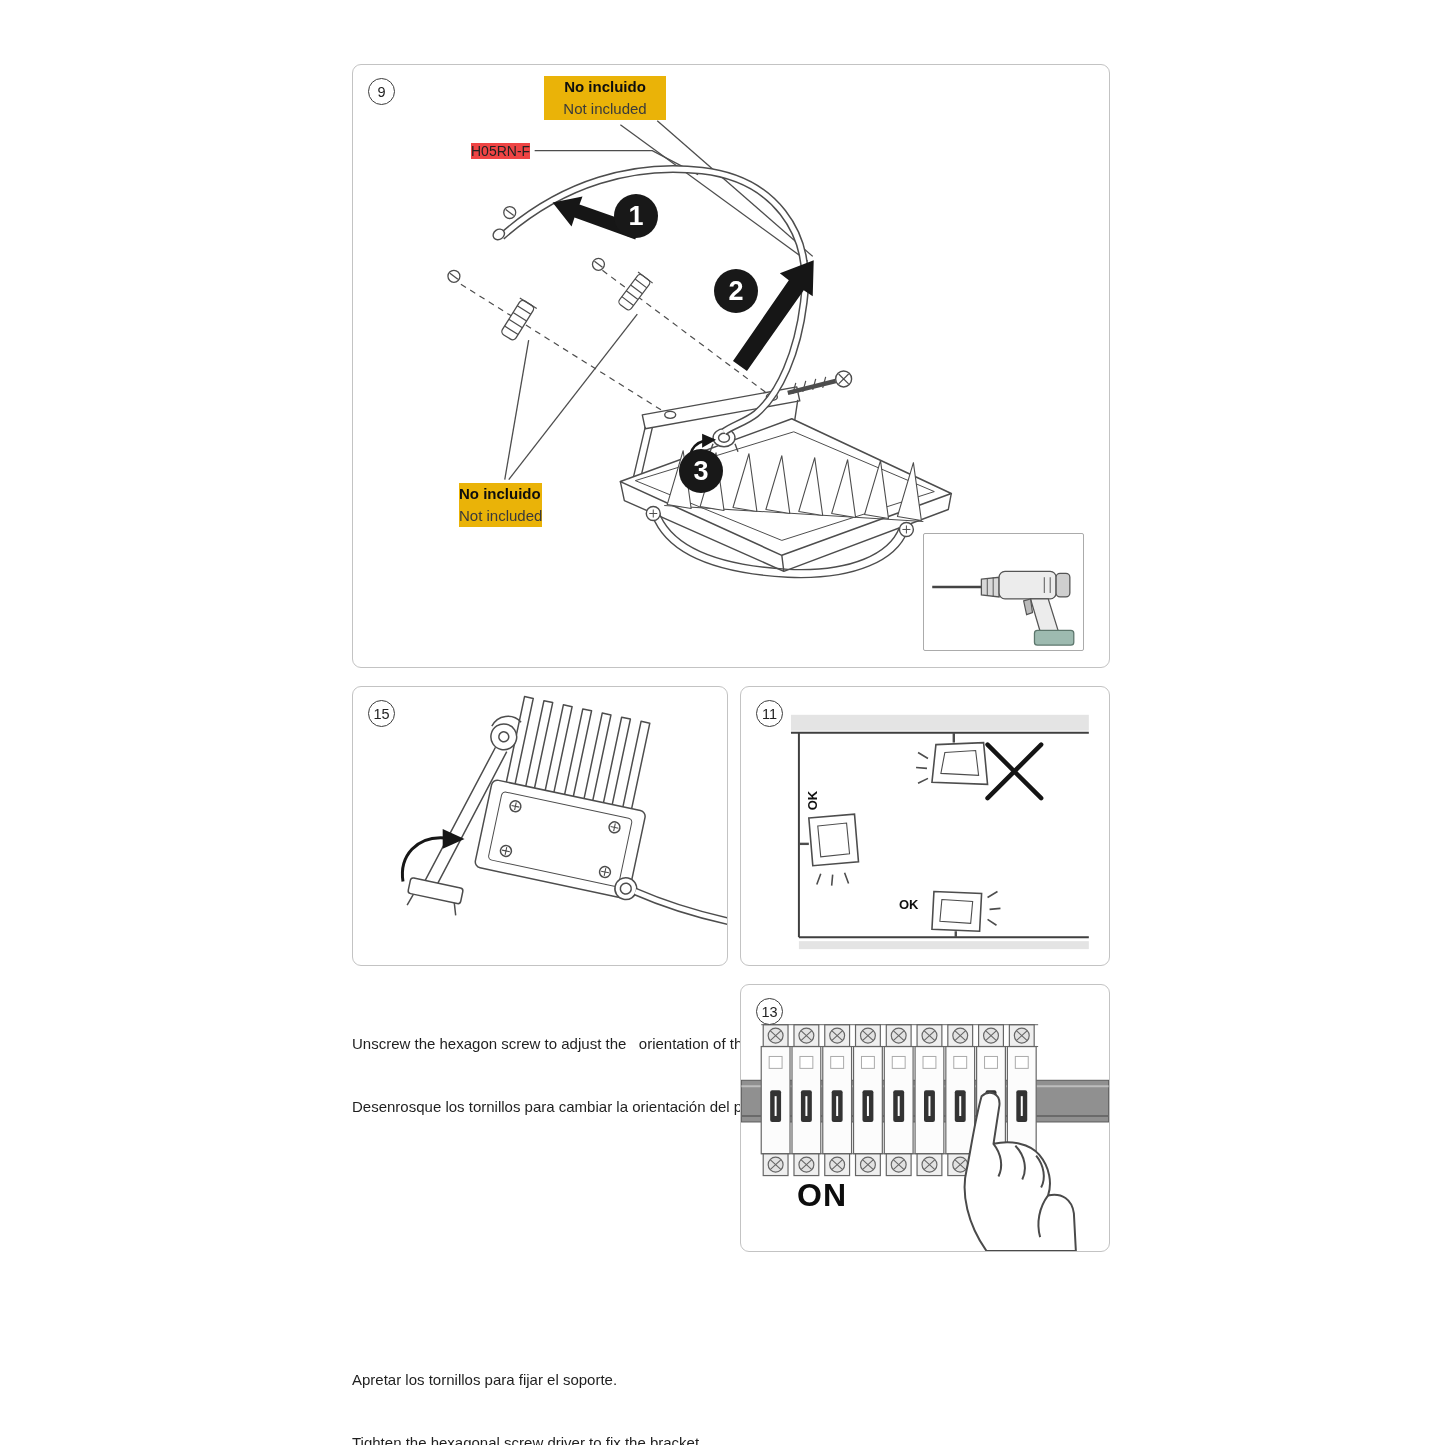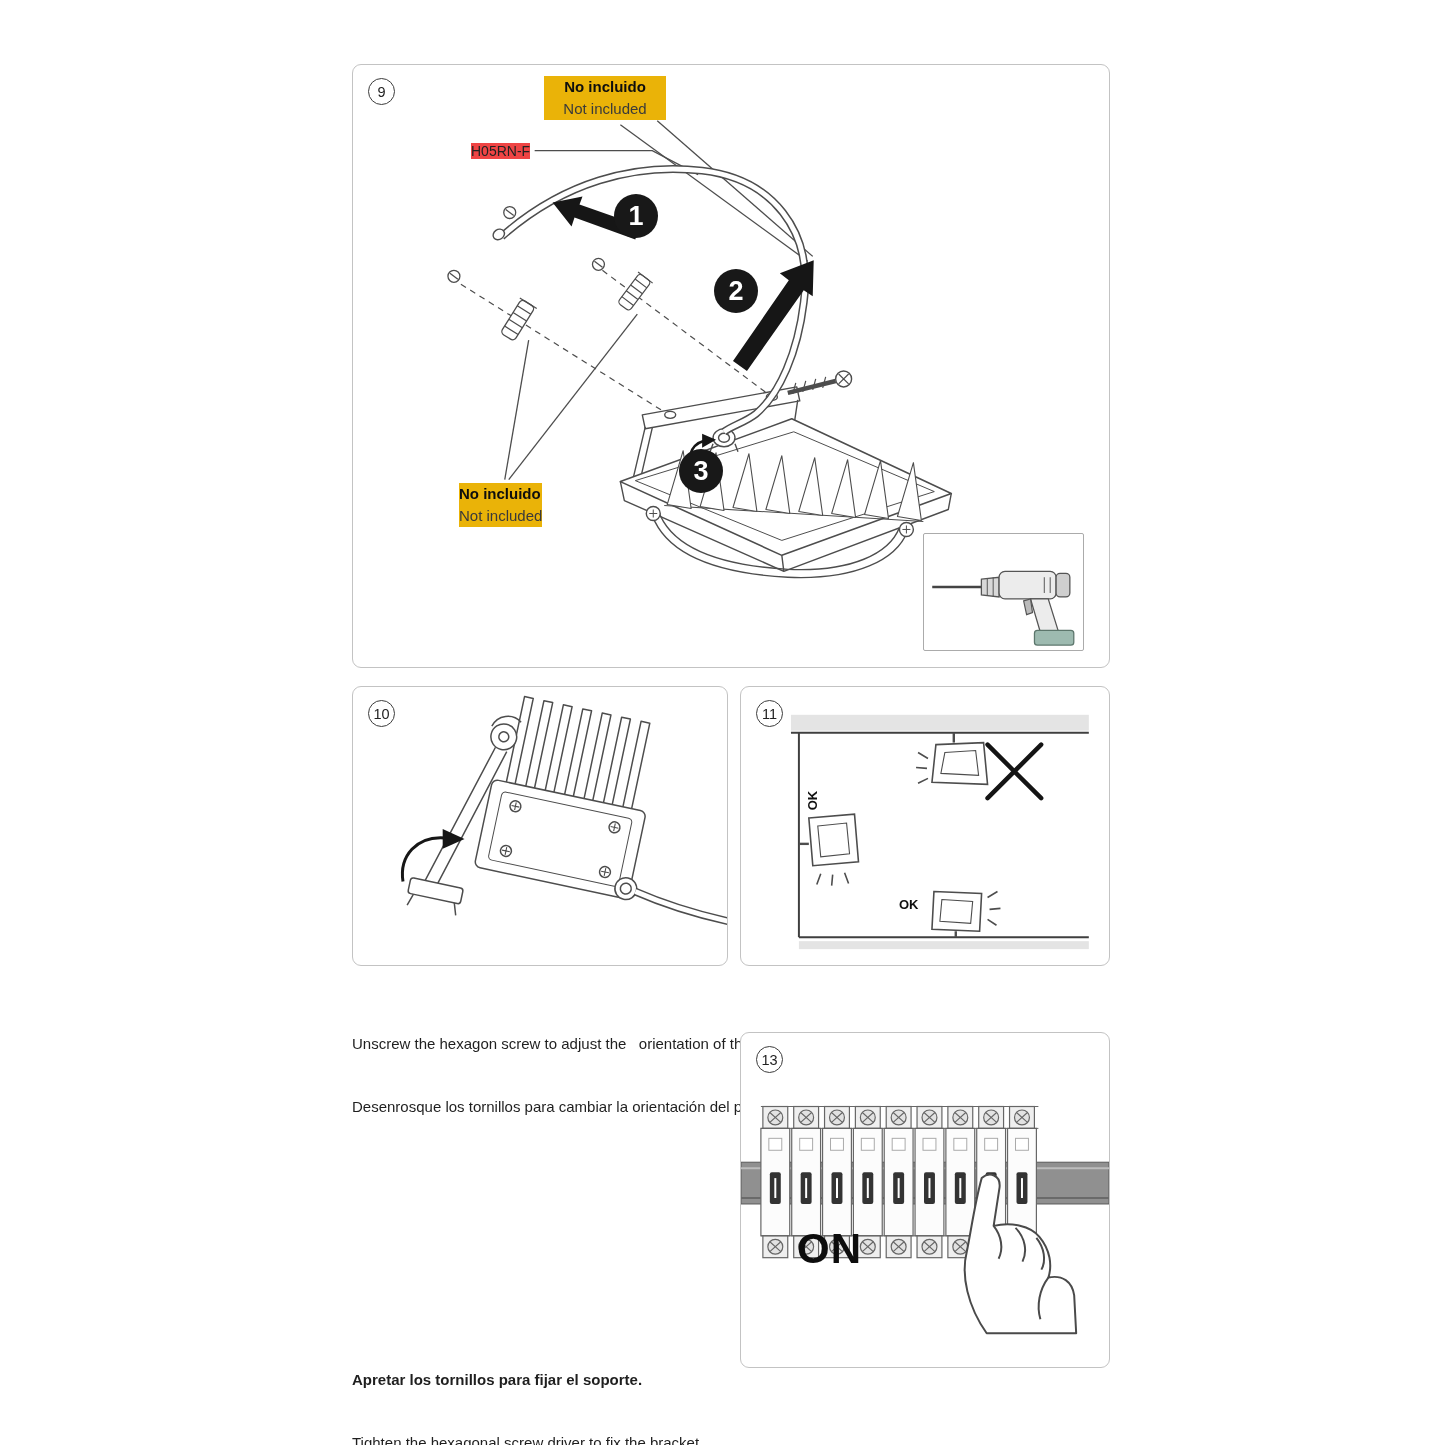--- a/index.html
+++ b/index.html
@@ -12,27 +12,27 @@
            font-size:14.5px;color:#222;z-index:5;background:#fff}
   .badge{position:absolute;width:44px;height:44px;border-radius:50%;background:#181818;color:#fff;
          display:flex;align-items:center;justify-content:center;font-size:27px;font-weight:bold;z-index:4}
   .flabel{position:absolute;z-index:3;line-height:1.45;background:#eab308}
   .flabel .b{font-weight:bold;font-size:15px;color:#0e0e0e;display:block}
   .flabel .r{font-size:15px;color:#3a3a3a;display:block}
   .center{text-align:center}
   .cablecode{position:absolute;left:118px;top:78px;font-size:14px;color:#222;z-index:3;background:#ef4444}
   .caption{position:absolute;font-size:15px;line-height:1.4;color:#1f1f1f;white-space:pre-wrap}
   .caption span{display:block}
-  .caption .bold{font-weight:bold}
+  .caption .bold{font-weight:normal}
   .drillbox{position:absolute;left:570px;top:468px;width:161px;height:118px;border:1.5px solid #ababab;
             border-radius:2px;box-sizing:border-box;z-index:3;background:#fff}
   .drillbox svg{width:100%;height:100%}
   .oklabel{position:absolute;font-size:13px;font-weight:bold;color:#101010;z-index:3}
   .ok-vert{transform:rotate(-90deg)}
-  .onlabel{position:absolute;font-size:42px;font-weight:800;color:#0d0d0d;letter-spacing:1px;z-index:3}
+  .onlabel{position:absolute;font-size:32px;font-weight:800;color:#0d0d0d;letter-spacing:1px;z-index:3}
 </style>
 </head>
 <body>
 
 <svg width="0" height="0" style="position:absolute" aria-hidden="true">
   <defs>
     <g id="floodSide">
       <g transform="rotate(12 200 130)" fill="#ffffff" stroke="#4d4d4d" stroke-width="1.5" stroke-linejoin="round">
         <path d="M148,106 V18 h9 V106"></path>
           <path d="M168,106 V18 h9 V106"></path>
@@ -208,21 +208,21 @@
         <rect x="134" y="40" width="14" height="24" rx="4" fill="#cfcfcf" stroke="#555" stroke-width="1.3"></rect>
         <polygon points="108,66 126,66 136,98 118,100" fill="#ececec" stroke="#555" stroke-width="1.3"></polygon>
         <polygon points="101,68 108,66 110,80 104,82" fill="#bbbbbb" stroke="#555" stroke-width="1.2"></polygon>
         <rect x="112" y="98" width="40" height="15" rx="3" fill="#9dbab0" stroke="#5c766c" stroke-width="1.3"></rect>
       </svg>
     </div>
   </section>
 
   <section class="panel" style="left:352px;top:686px;width:376px;height:280px">
     <span class="numchip">
-        <span>10</span>
+        <span>15</span>
       </span>
     <svg class="art" viewBox="0 0 376 280">
       <use href="#floodSide" xlink:href="#floodSide"></use>
       <path d="M50,196 C46,170 64,150 92,152" stroke="#161616" stroke-width="3" fill="none"></path>
       <polygon points="90,143 112,153 90,163" fill="#161616"></polygon>
     </svg>
   </section>
 
   <section class="panel" style="left:740px;top:686px;width:370px;height:280px">
     <span class="numchip">
@@ -264,21 +264,21 @@
       </g>
     </svg>
   </section>
 
   <p class="caption" style="left:352px;top:976px;width:620px">
     <span>Unscrew the hexagon screw to adjust the   orientation of the light</span>
     <span>Desenrosque los tornillos para cambiar la orientación del proyector</span>
   </p>
 
 
-  <section class="panel" style="left:740px;top:1032px;width:370px;height:336px">
+  <section class="panel" style="left:740px;top:984px;width:370px;height:268px">
     <span class="numchip">
         <span>13</span>
       </span>
     <span class="onlabel" style="left:56px;top:192px">ON</span>
     <svg class="art" viewBox="0 0 370 268">
       <rect x="0" y="96" width="370" height="42" fill="#909090" stroke="#5a5a5a" stroke-width="1"></rect>
       <path d="M0,102 H370" stroke="#bdbdbd" stroke-width="2"></path>
       <path d="M0,132 H370" stroke="#6a6a6a" stroke-width="2"></path>
       <g>
         <g>

